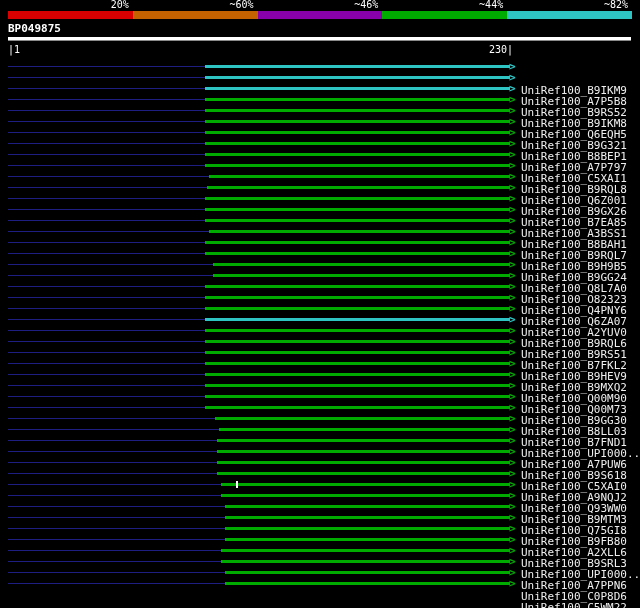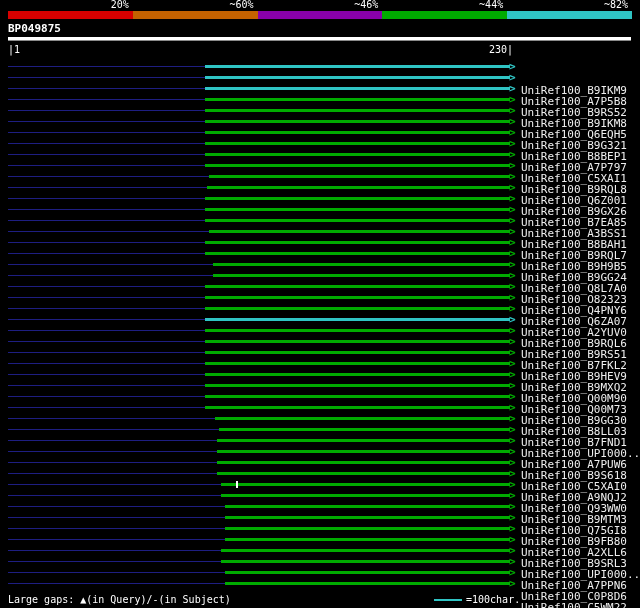--- a/index.html
+++ b/index.html
@@ -345,19 +345,14 @@
         <div class="hlabel">UniRef100_C0P8D6</div>
       </div>
       <div class="hit-row">
         <div class="lead" style="width: 217px; background: rgb(30, 30, 130);"></div>
         <div class="bar" style="left: 225px; width: 285px; background: rgb(0, 171, 0);"></div>
         <div class="arrow" style="color: rgb(0, 171, 0);">&gt;</div>
         <div class="hlabel">UniRef100_C5WM22</div>
       </div>
     </div>
 
-  <div class="legend">
-    <span class="g1">Large gaps: ▲(in Query)/-(in Subject)</span>
-    <span class="line" id="legend-line" style="background: rgb(47, 196, 196);"></span>
-    <span class="g2">=100char.</span>
-  </div>
 
 </div>
 
 </body></html>

